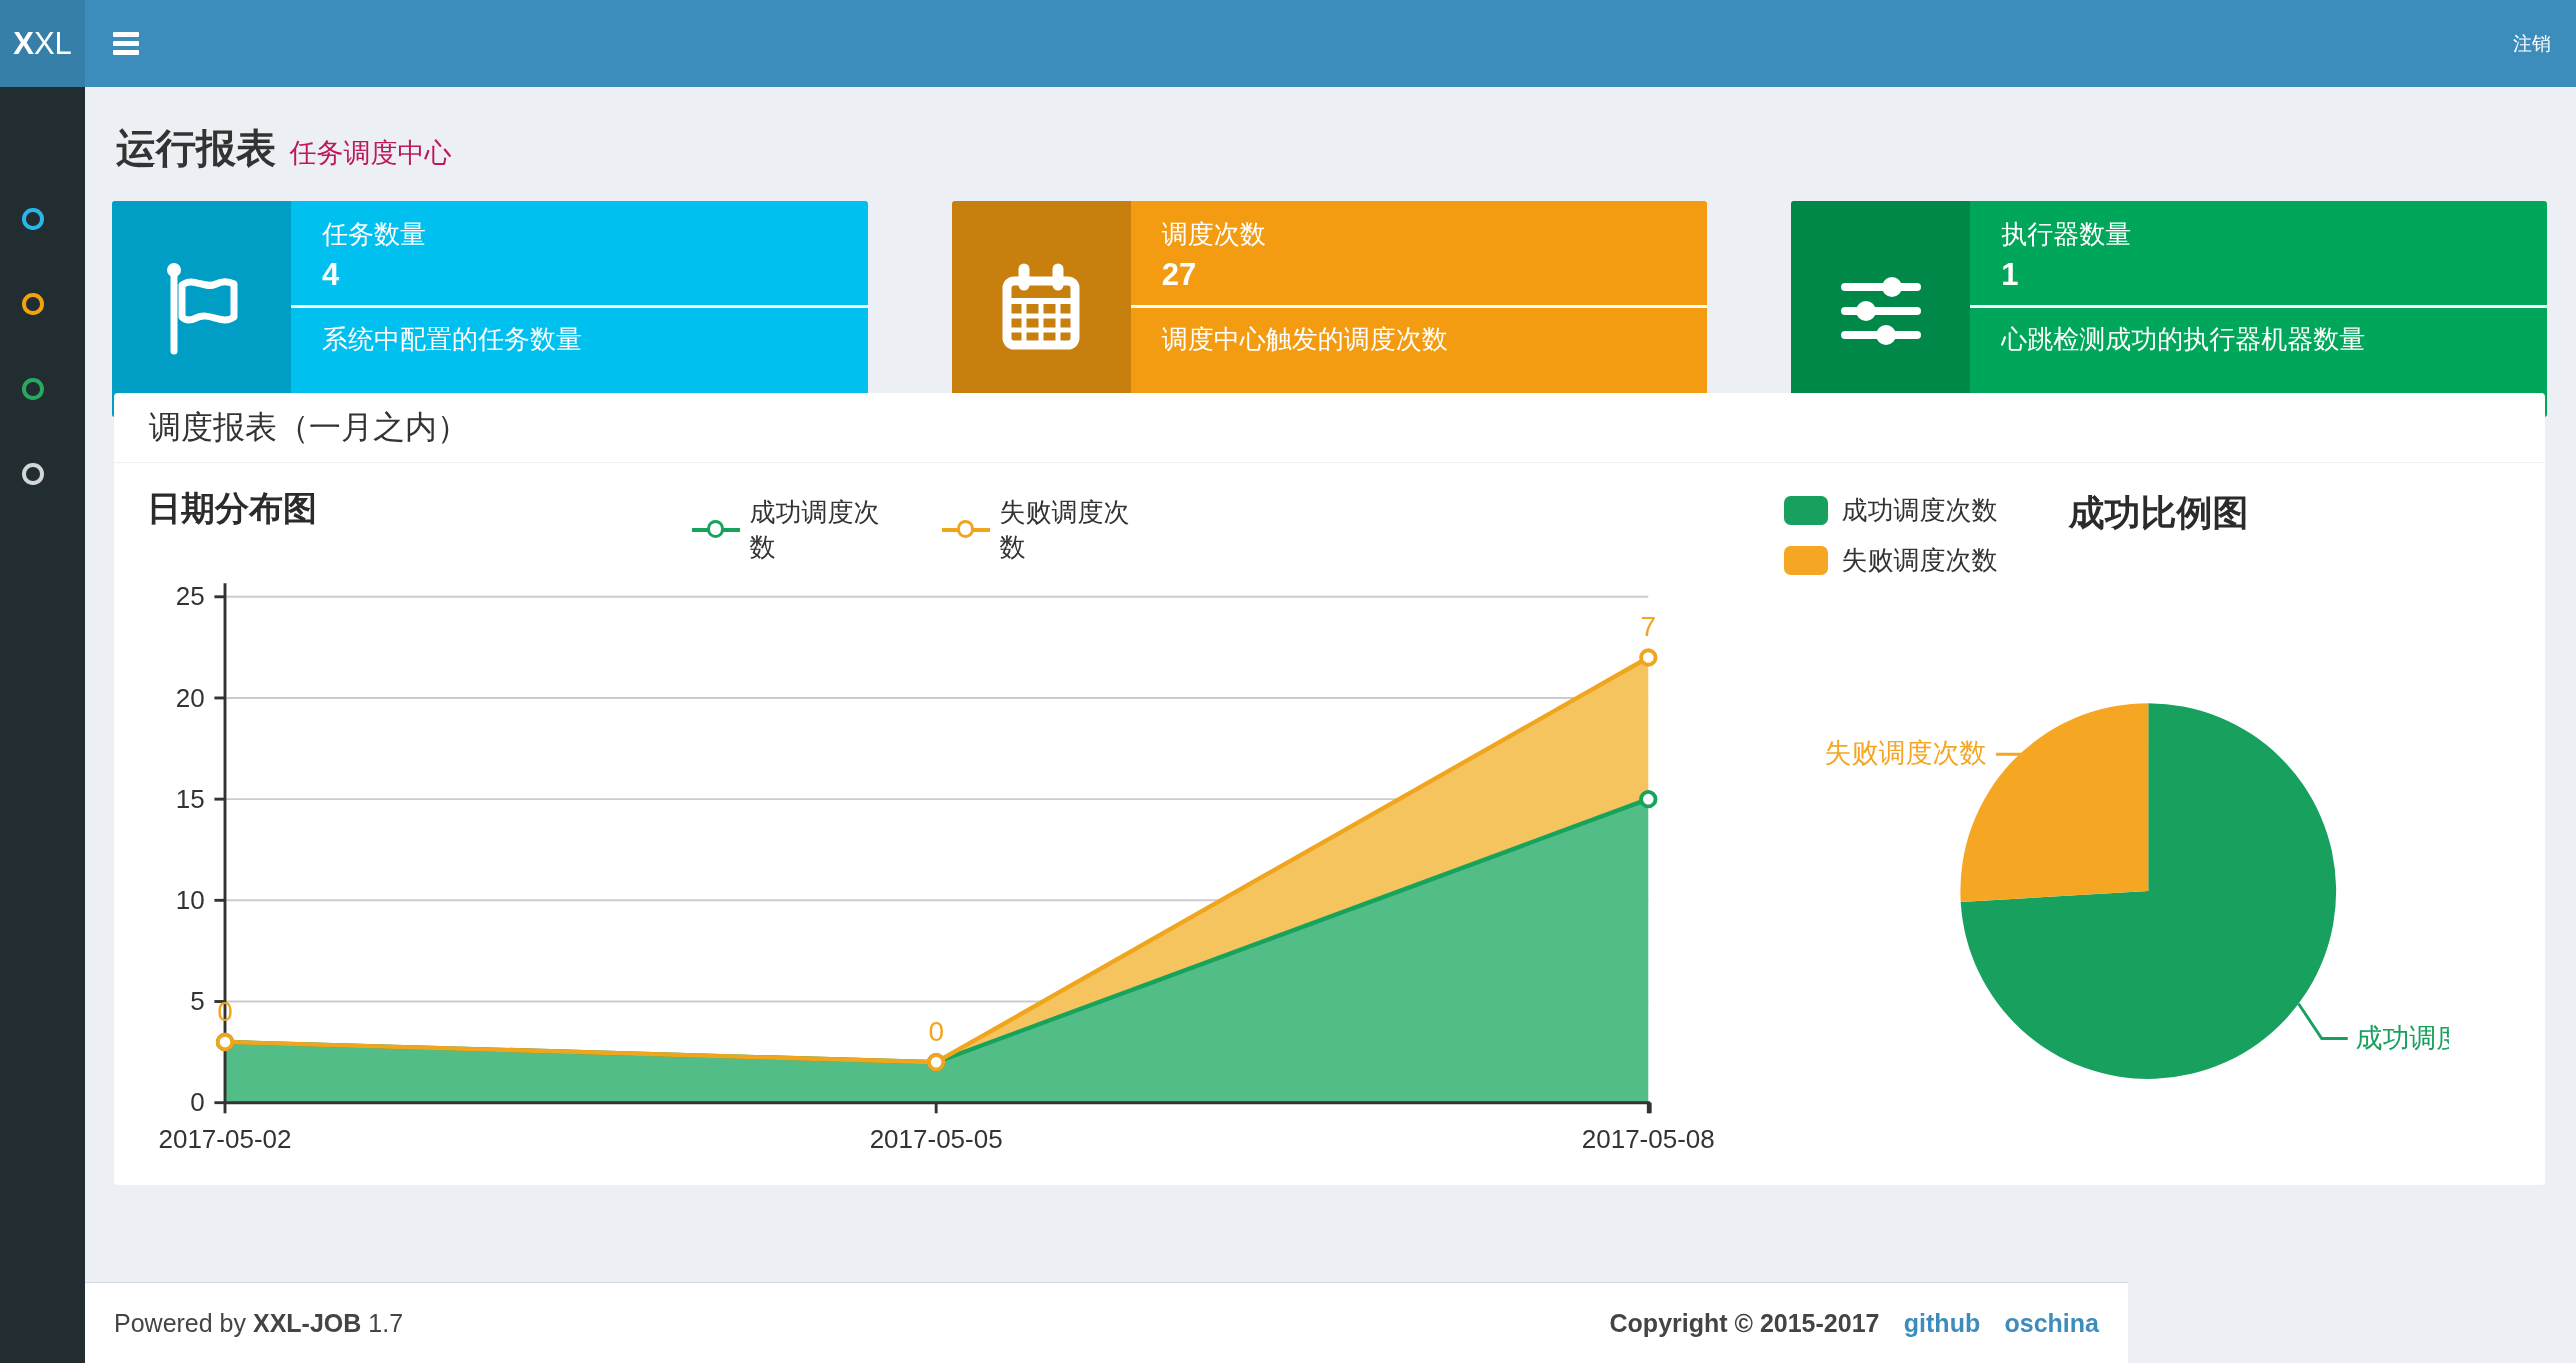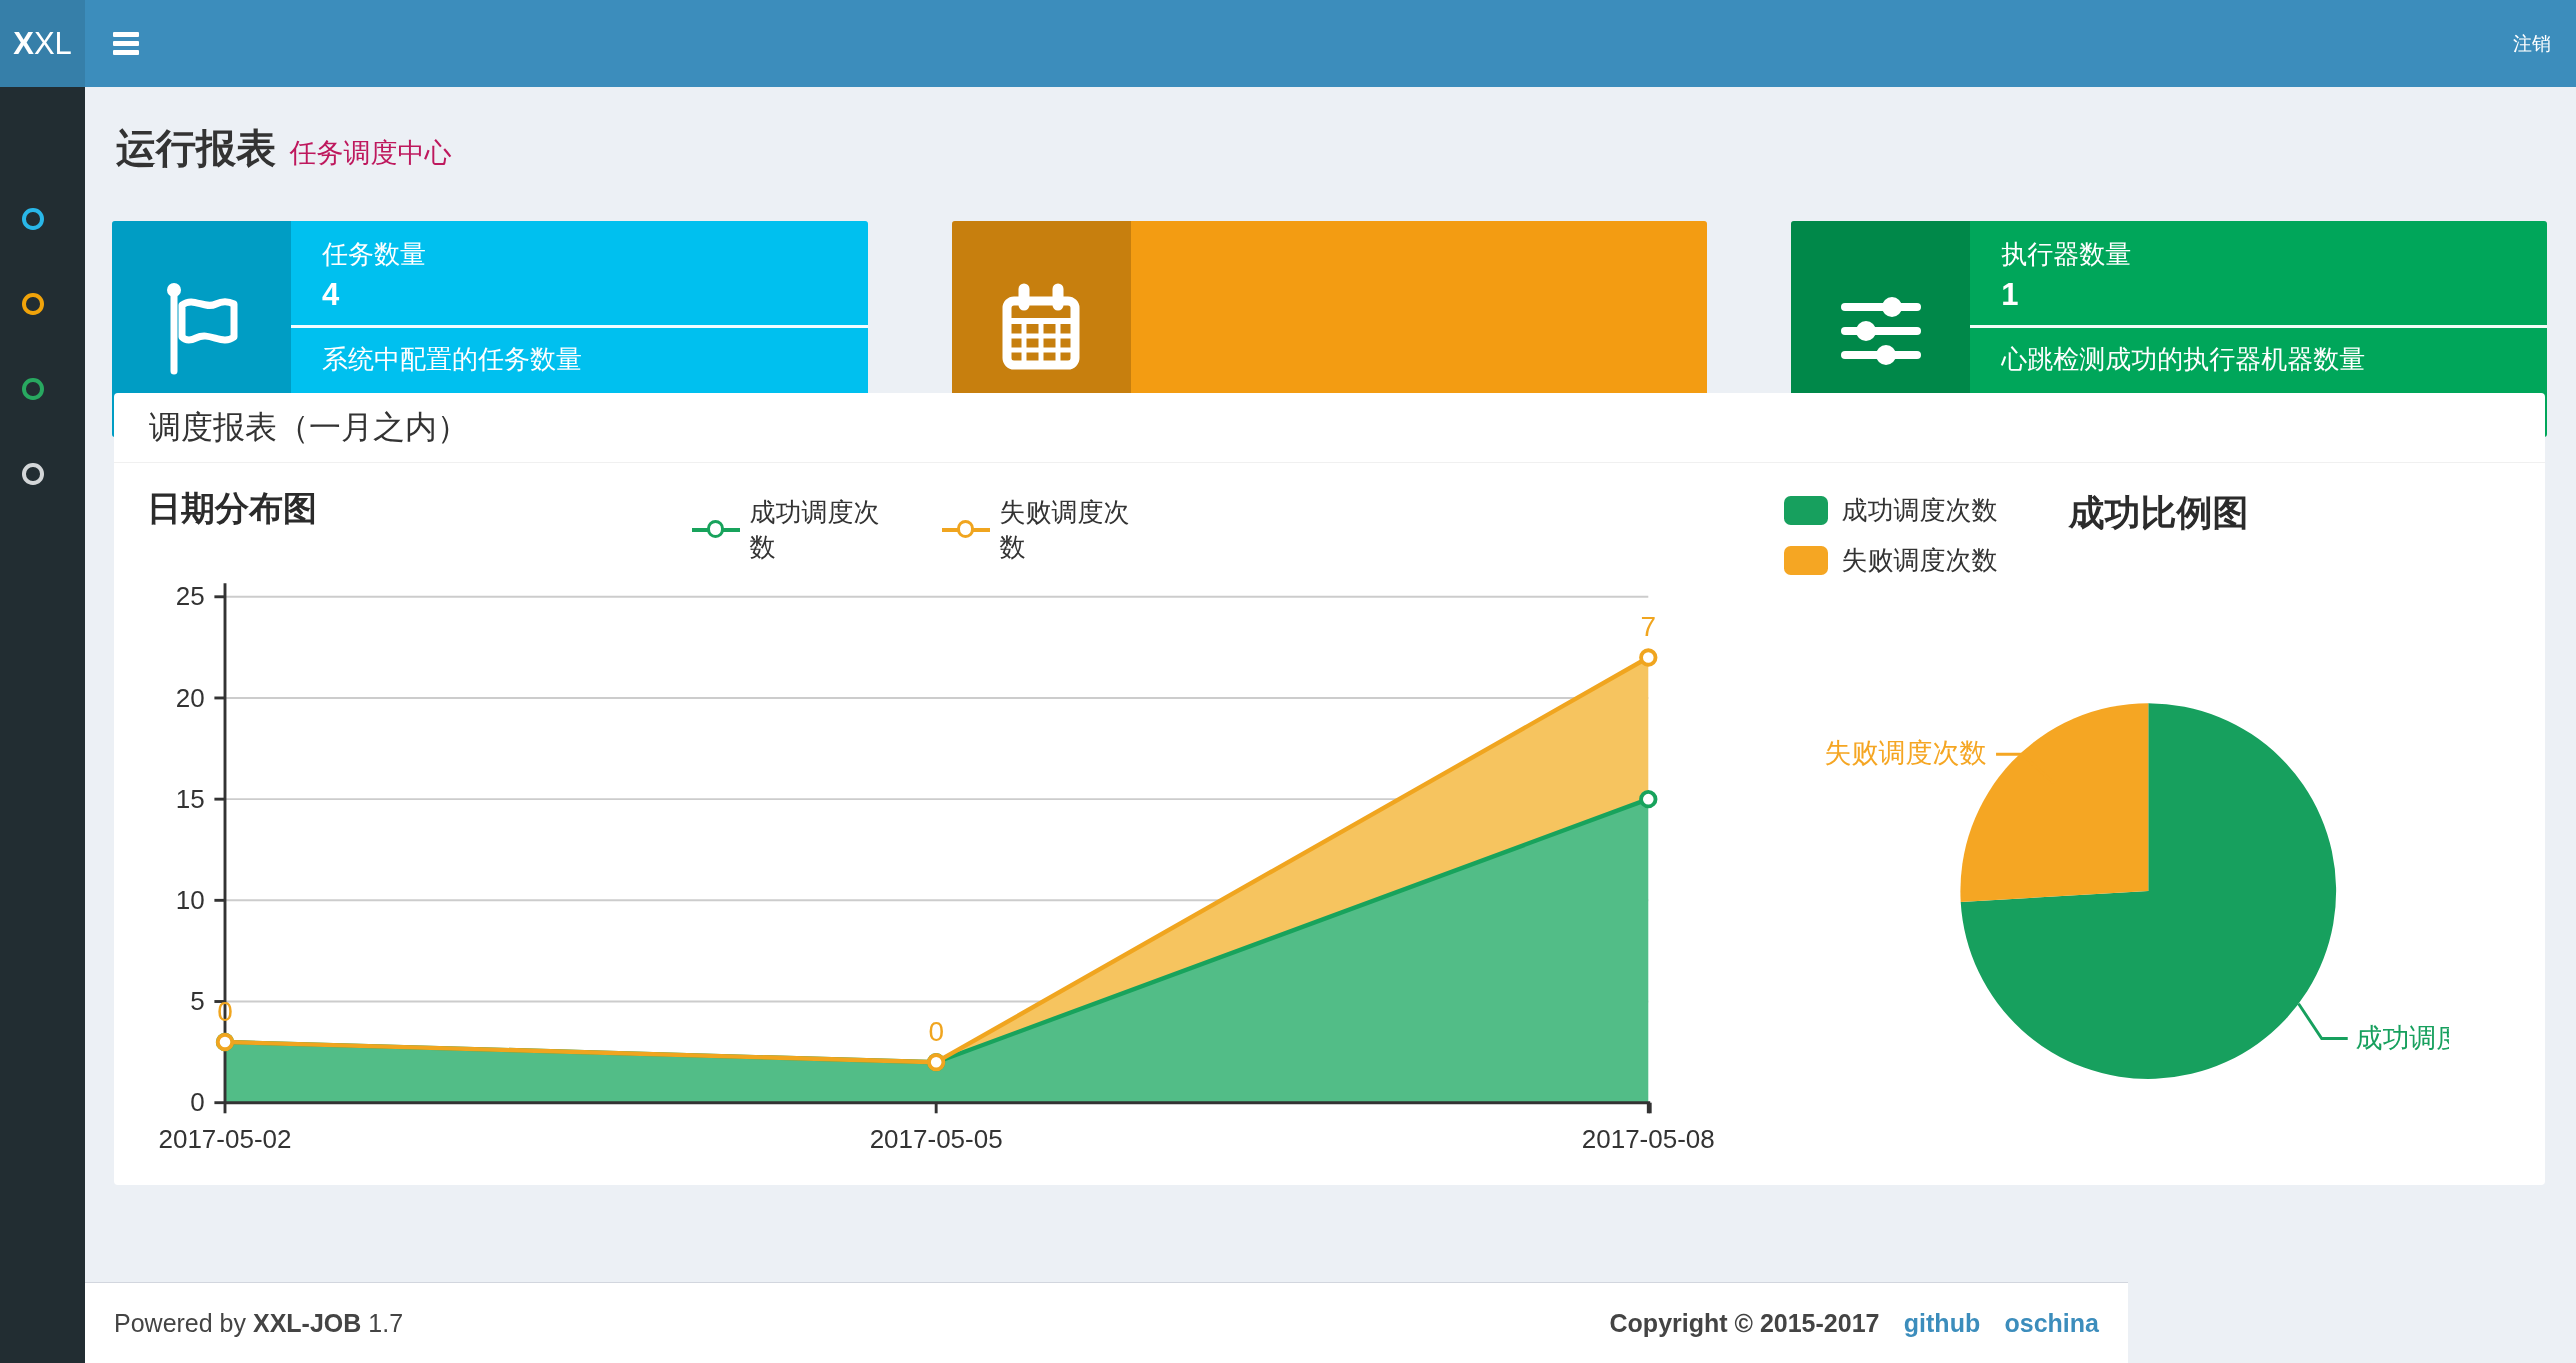--- a/index.html
+++ b/index.html
@@ -22,21 +22,21 @@
         color:#fff;font-size:19px;text-decoration:none;cursor:pointer;}
   
   .sidebar{position:absolute;left:0;top:87px;width:85px;height:1276px;background:#222d32;}
   .sidebar-circle{position:absolute;left:22px;width:13.5px;height:13.5px;border-radius:50%;
         border:4.8px solid var(--c);cursor:pointer;}
   
   .page-header{position:absolute;left:116px;top:121px;white-space:nowrap;}
   .page-header h1{display:inline;font-size:40px;font-weight:700;color:#333;margin:0;text-align:right;}
   .page-header small{font-size:27px;color:#be185d;margin-left:13.5px;font-weight:400;}
   
-  .cards-row{position:absolute;left:112px;top:201px;width:2435px;height:216px;display:flex;gap:84px;margin-top:20px;}
+  .cards-row{position:absolute;left:112px;top:201px;width:2435px;height:216px;display:flex;gap:84px;}
   .stat-card{flex:1;position:relative;background:var(--c);color:#fff;display:flex;border-radius:2.9px;}
   .card-icon{width:179px;background:rgba(0,0,0,0.18);display:flex;align-items:center;justify-content:center;border-radius:2.9px 0 0 2.9px;}
   .card-body{flex:1;position:relative;}
   .card-title{position:absolute;top:16.4px;left:31px;font-size:26px;}
   .card-value{position:absolute;top:56px;left:31px;font-size:31px;font-weight:700;}
   .card-divider{position:absolute;top:104px;left:0;right:0;height:2.9px;background:rgba(255,255,255,0.95);}
   .card-desc{position:absolute;top:121px;left:31px;font-size:26px;}
   
   .panel{position:absolute;left:114px;top:393px;width:2431px;height:792px;background:#fff;border-radius:3.9px;}
   .panel-header{height:69px;line-height:69px;padding-left:35px;font-size:32px;color:#333;
@@ -114,20 +114,26 @@
         <line x1="33" y1="10" x2="33" y2="26" stroke="#fff" stroke-width="11" stroke-linecap="round"></line>
         <line x1="67" y1="10" x2="67" y2="26" stroke="#fff" stroke-width="11" stroke-linecap="round"></line>
         <rect x="16" y="22" width="68" height="64" rx="7" fill="none" stroke="#fff" stroke-width="9"></rect>
         <line x1="18" y1="42" x2="82" y2="42" stroke="#fff" stroke-width="6"></line>
         <line x1="18" y1="57" x2="82" y2="57" stroke="#fff" stroke-width="5"></line>
         <line x1="18" y1="71" x2="82" y2="71" stroke="#fff" stroke-width="5"></line>
         <line x1="33" y1="44" x2="33" y2="84" stroke="#fff" stroke-width="5"></line>
         <line x1="50" y1="44" x2="50" y2="84" stroke="#fff" stroke-width="5"></line>
         <line x1="67" y1="44" x2="67" y2="84" stroke="#fff" stroke-width="5"></line>
       </svg>
+    </div>
+    <div class="card-body">
+      <div class="card-title">调度次数</div>
+      <div class="card-value">27</div>
+      <div class="card-divider"></div>
+      <div class="card-desc">调度中心触发的调度次数</div>
     </div>
   </div>
 
   <div class="stat-card" style="--c: #00a65a;">
     <div class="card-icon">
       <svg width="100" height="100" viewBox="0 0 100 100">
         <line x1="14" y1="28" x2="86" y2="28" stroke="#fff" stroke-width="8" stroke-linecap="round"></line>
         <circle cx="61" cy="28" r="10" fill="#fff"></circle>
         <line x1="14" y1="52" x2="86" y2="52" stroke="#fff" stroke-width="8" stroke-linecap="round"></line>
         <circle cx="35" cy="52" r="10" fill="#fff"></circle>

